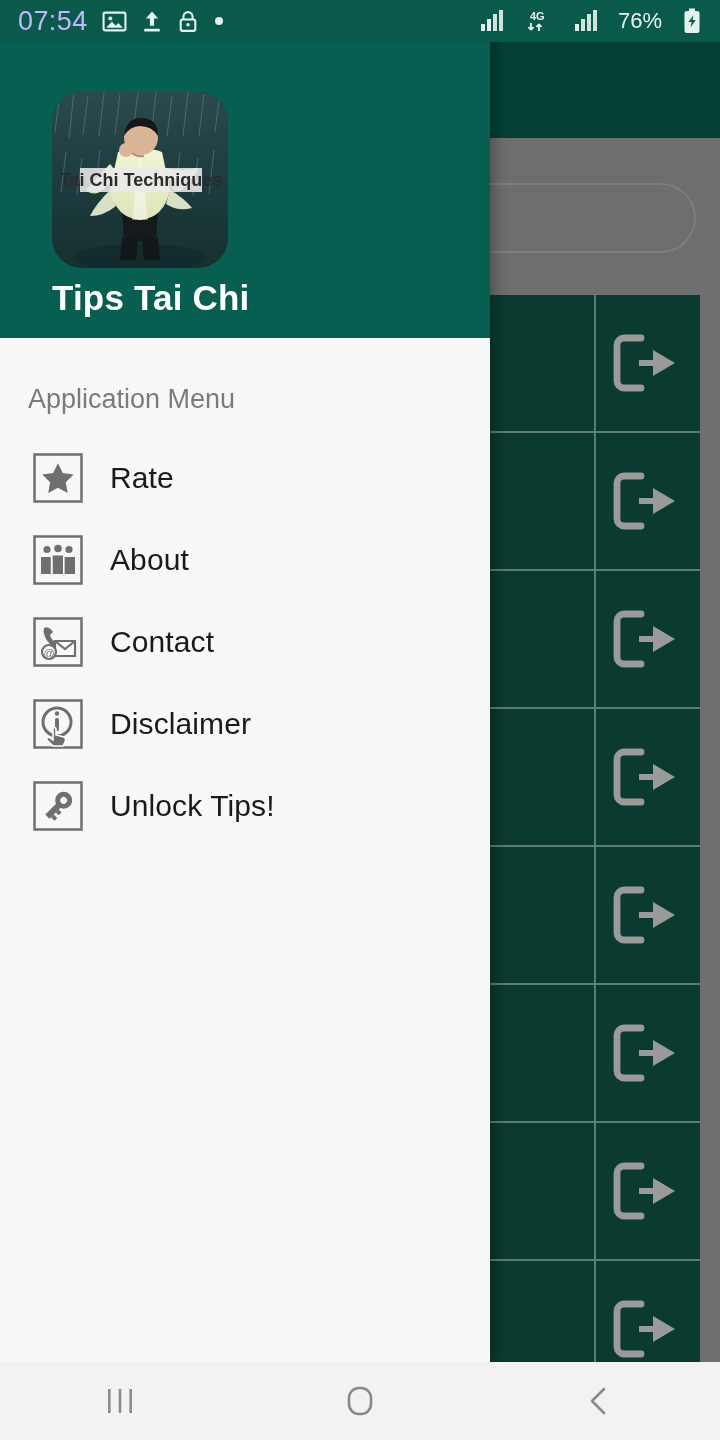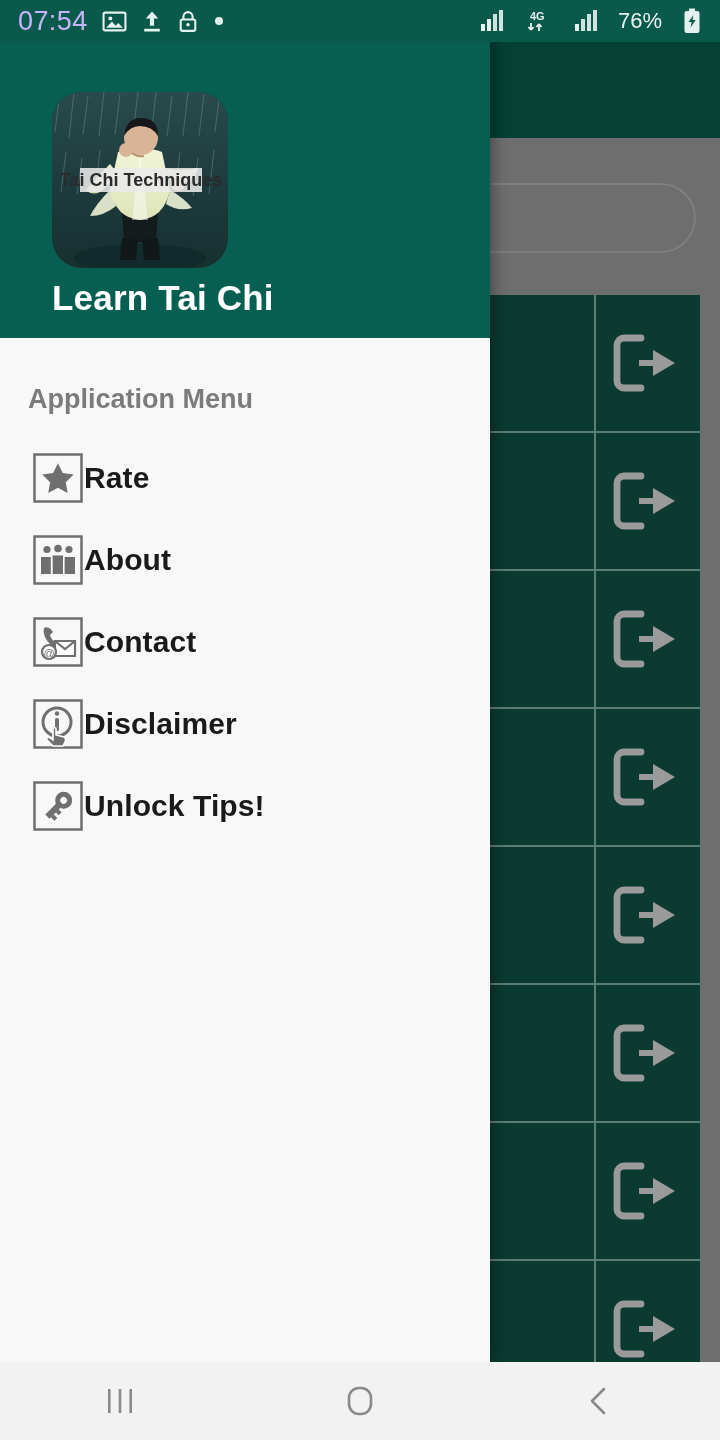--- a/index.html
+++ b/index.html
@@ -91,34 +91,35 @@
   }
   #app-icon svg { display:block; width:176px; height:176px; }
   #app-title {
     position:absolute; left:52px; top:278px;
     color:#ffffff; font-size:35px; font-weight:bold;
     letter-spacing:0.2px;
   }
 
   #menu-section-label {
     padding:46px 0 0 28px;
-    color:#7b7b7b; font-size:27px; font-weight:700;
+    color:#7b7b7b; font-size:27px; font-weight:400;
   }
   #menu-list { margin-top:22px; }
   .menu-item {
     display:flex; align-items:center;
     height:82px; padding-left:32px;
   }
   .menu-icon {
     width:52px; height:52px; flex:0 0 52px;
     display:flex; align-items:center; justify-content:center;
   }
   .menu-icon svg { display:block; }
   .menu-label {
-    font-size:30px; color:#1a1a1a; font-weight:700;
+    margin-left:26px;
+    font-size:30px; color:#1a1a1a; font-weight:400;
     letter-spacing:0.1px;
   }
 
   
   #navbar {
     position:absolute; left:0; bottom:0; width:720px; height:78px;
     background:#f2f2f2; z-index:50;
     display:flex; align-items:center;
   }
   .nav-btn { flex:1; display:flex; align-items:center; justify-content:center; height:100%; }
@@ -310,21 +311,21 @@
           <circle cx="89" cy="46" r="17" fill="#d9b496"></circle>
           <path d="M72 44 Q74 26 89 26 Q106 26 106 44 Q100 34 88 34 Q78 34 72 44 Z" fill="#17161a"></path>
           <path d="M76 56 Q82 66 92 64" stroke="#b8906f" stroke-width="2" fill="none"></path>
           <circle cx="74" cy="58" r="7" fill="#d9b496"></circle>
           <circle cx="126" cy="92" r="7" fill="#d9b496"></circle>
           <rect x="28" y="76" width="122" height="24" fill="#e9e9e9" opacity="0.88"></rect>
           <text x="89" y="94" text-anchor="middle" font-family="Liberation Sans, sans-serif" font-size="18" font-weight="bold" fill="#2b2b2b">Tai Chi Techniques</text>
         </g>
       </svg>
     </div>
-    <div id="app-title">Learn Tai Chi</div>
+    <div id="app-title">Tips Tai Chi</div>
   </div>
 
   <div id="menu-section-label">Application Menu</div>
 
   <div id="menu-list">
 
     <div class="menu-item">
       <span class="menu-icon">
         <svg width="50" height="50" viewBox="0 0 50 50">
           <rect x="1.5" y="1.5" width="47" height="47" fill="none" stroke="#6f6f6f" stroke-width="2.5"></rect>

